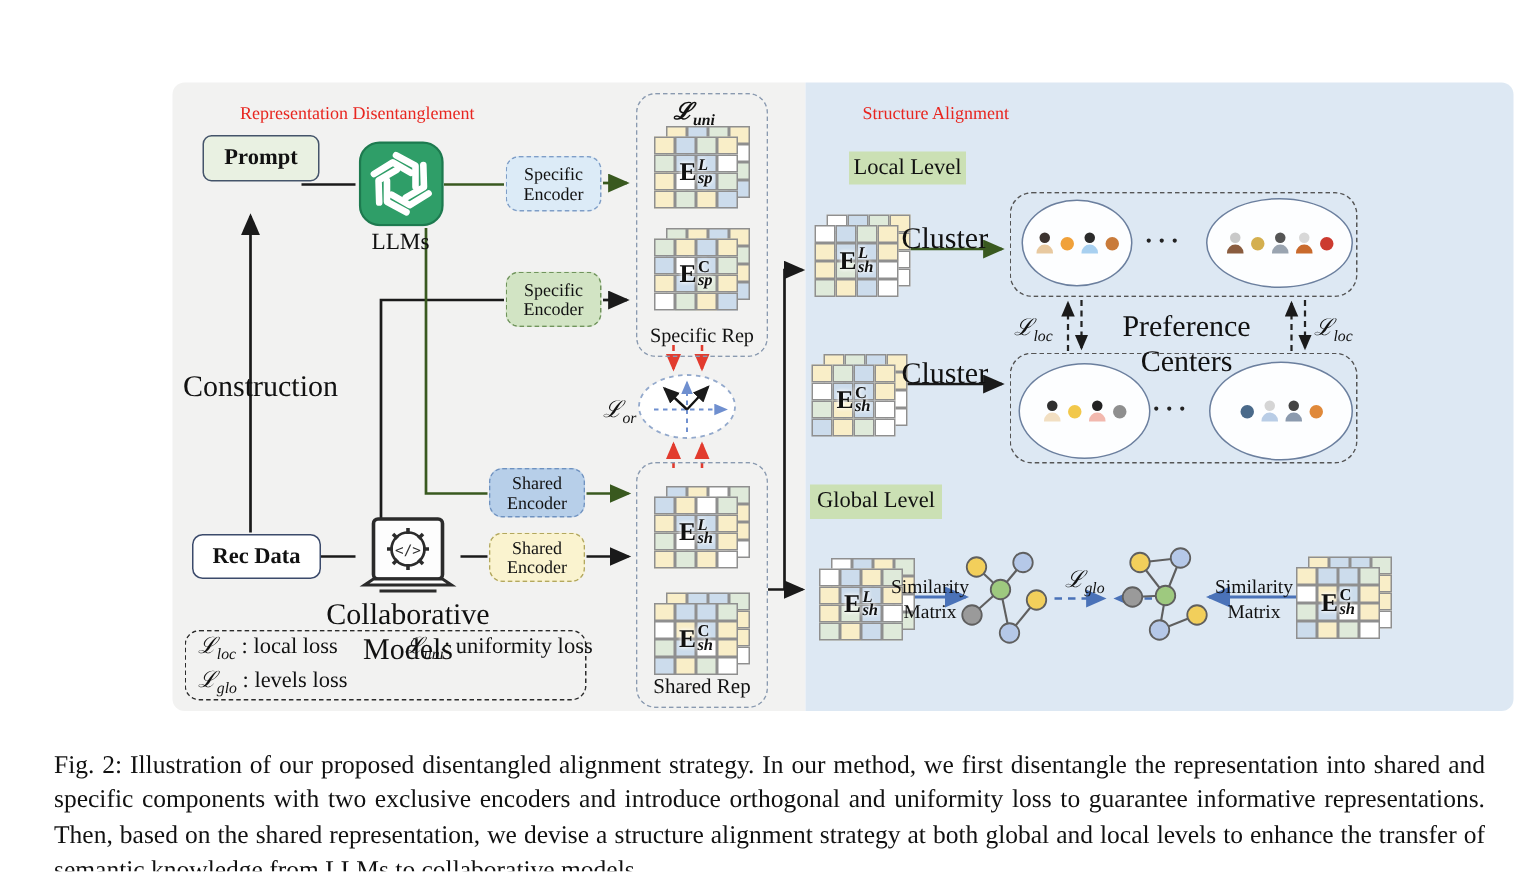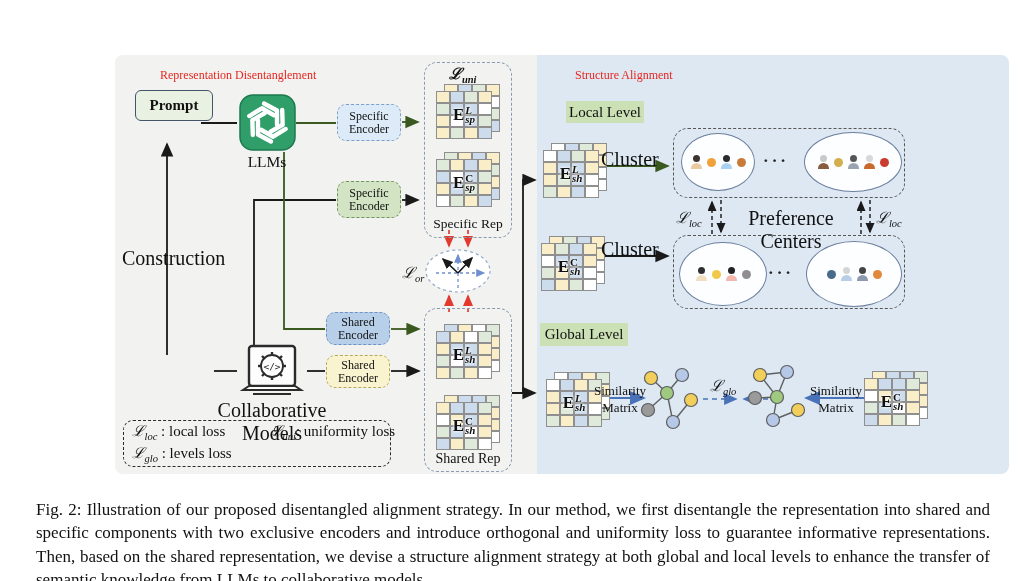--- a/index.html
+++ b/index.html
@@ -183,20 +183,23 @@
 
   <div class="box enc enc-shared-blue" style="left:326px;top:312px;width:64px;height:33px;">
     <span>Shared</span>
     <span>Encoder</span>
   </div>
   <div class="box enc enc-shared-yellow" style="left:326px;top:355px;width:64px;height:33px;">
     <span>Shared</span>
     <span>Encoder</span>
   </div>
 
+  <div class="box recdata" style="left:128px;top:356px;width:86px;height:30px;">
+    <span>Rec Data</span>
+  </div>
 
   <svg class="icon" style="left:239px;top:344px;" width="66" height="54" viewBox="0 0 66 54">
     <rect x="10" y="2" width="46" height="40" rx="3" fill="#fdfdfd" stroke="#2b2b2b" stroke-width="2.4"></rect>
     <path d="M4,46 L62,46 L56,42 L10,42 z" fill="#fdfdfd" stroke="#2b2b2b" stroke-width="2"></path>
     <line x1="14" y1="50" x2="52" y2="50" stroke="#2b2b2b" stroke-width="2"></line>
     <circle cx="33" cy="22" r="11" fill="none" stroke="#2b2b2b" stroke-width="1.8"></circle>
     <g stroke="#2b2b2b" stroke-width="2.4">
       <line x1="33" y1="8" x2="33" y2="12"></line>
         <line x1="33" y1="32" x2="33" y2="36"></line>
       <line x1="19" y1="22" x2="23" y2="22"></line>

